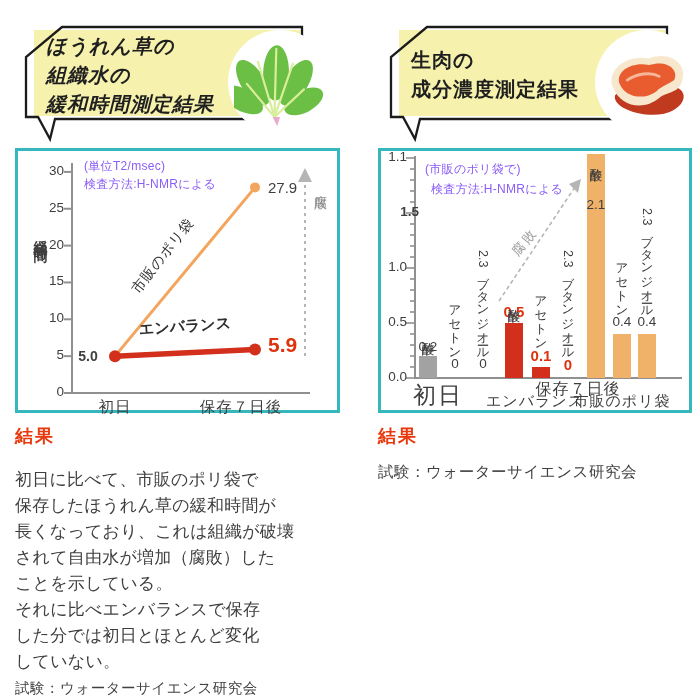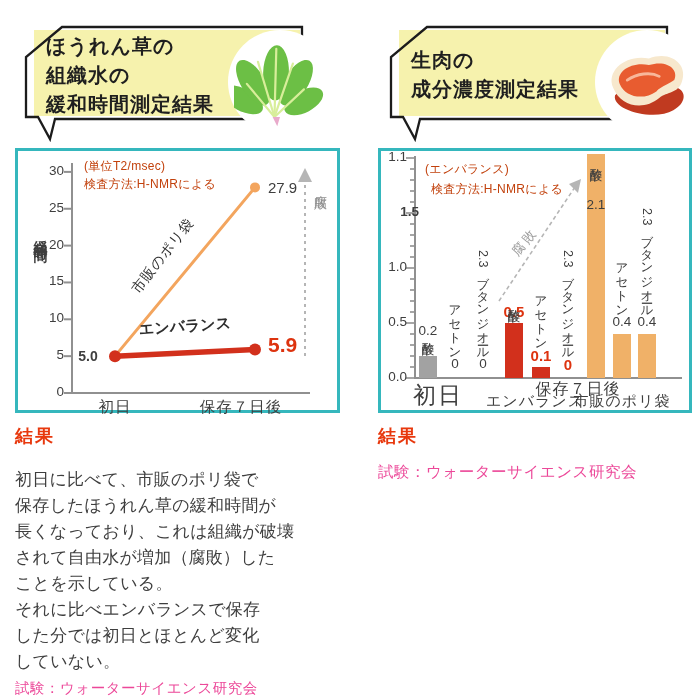--- a/index.html
+++ b/index.html
@@ -10,48 +10,48 @@
   .bubble{position:absolute;width:330px;height:130px;}
   .bubble svg.frame{position:absolute;left:0;top:0;}
   .bubble-text{position:absolute;left:30px;font-size:20px;font-weight:700;line-height:29px;
                color:#1f1f1f;white-space:pre-line;letter-spacing:1px;}
   .icon-circle{position:absolute;width:104px;height:104px;border-radius:50%;background:#fff;
                display:flex;align-items:center;justify-content:center;}
 
   
   .chart-box{position:absolute;width:319px;height:259px;border:3px solid #35b7bd;background:#fff;}
   .chart-box *{position:absolute;}
-  .note{font-size:12px;color:#c2410c;letter-spacing:0.3px;}
+  .note{font-size:12px;color:#8b5cf6;letter-spacing:0.3px;}
   .ytick-label{font-size:13.5px;color:#3e3e3e;text-align:right;}
   .cat-label{font-size:15.5px;color:#3e3e3e;text-align:center;letter-spacing:1px;}
   .vlab{writing-mode:vertical-rl;text-orientation:mixed;font-size:12.5px;color:#3e3e3e;line-height:16px;}
   .vlab-axis{writing-mode:vertical-rl;text-orientation:upright;font-size:14px;font-weight:600;
              color:#3e3e3e;letter-spacing:3px;}
   .bval{font-size:13.5px;color:#3e3e3e;text-align:center;width:36px;}
   .bval.red{color:#dd330f;font-weight:700;font-size:15px;}
   .series-label{color:#2e2e2e;text-align:center;}
   .pt-label{color:#3e3e3e;}
   .decay-v{writing-mode:vertical-rl;text-orientation:upright;font-size:13px;color:#8f8f8f;letter-spacing:2px;}
   .decay-r{font-size:13px;color:#9b9b9b;letter-spacing:3px;}
 
   
   .result{position:absolute;width:335px;}
   .result-heading{color:#e8380d;font-size:18px;font-weight:700;letter-spacing:2px;}
   .result-body{font-size:17px;line-height:26px;color:#3e3e3e;white-space:pre-line;
                letter-spacing:0.2px;margin-top:19px;}
-  .result-source{font-size:14.5px;color:#ec4899;margin-top:4px;letter-spacing:0.5px;}
+  .result-source{font-size:14.5px;color:#404040;margin-top:4px;letter-spacing:0.5px;}
   .result.right .result-body{line-height:31px;font-size:17.5px;}
   .result.right .result-source{margin-top:14px;font-size:15.5px;}
 </style>
 </head>
 <body>
 
 <div class="canvas">
 
-  <div class="bubble" style="left:16px;top:18px;">
+  <div class="bubble" style="left:16px;top:18px;font-style:italic;">
     <svg class="frame" width="330" height="130" viewBox="0 0 330 130">
       <rect x="18" y="12" width="266" height="86" fill="#f6f2ad"></rect>
       <path d="M286 26 L286 9 L46 9 L10 39 L10 99 L22 99 L34 121 L39 101 L286 101" fill="none" stroke="#1c1c1c" stroke-width="2.3"></path>
     </svg>
     <div class="bubble-text" style="top:14px;">ほうれん草の
 組織水の
 緩和時間測定結果</div>
     <div class="icon-circle" style="left:212px;top:12px;">
       <svg width="92" height="92" viewBox="0 0 100 100">
         <g fill="#6cbf45">
@@ -155,21 +155,21 @@
         <line x1="118" y1="150" x2="194" y2="36" stroke="#b5b5b5" stroke-width="1.6" stroke-dasharray="4 3"></line>
         <path d="M200 28 L188 33 L197 42 Z" fill="#b5b5b5"></path>
       </svg>
       <div class="ytick-label" style="left: 2px; top: 218px; width: 24px;">0.0</div>
       <div class="ytick-label" style="left: 2px; top: 163px; width: 24px;">0.5</div>
       <div class="ytick-label" style="left: 2px; top: 108px; width: 24px;">1.0</div>
       <div class="ytick-label" style="left: 14px; top: 53px; width: 24px; font-weight: bold;">1.5</div>
       <div class="ytick-label" style="left: 2px; top: -2px; width: 24px;">1.1</div>
       <div class="decay-r" style="left: 128px; top: 82px; transform: rotate(-50deg);">腐敗</div>
       <div style="left: 38px; top: 205px; width: 18px; height: 22px; background: rgb(162, 162, 162);"></div>
-      <div class="bval" style="left: 29px; top: 172px;">0.2</div>
+      <div class="bval" style="left: 29px; top: 188px;">0.2</div>
       <div class="vlab" style="left: 39px; bottom: 77px;">酢酸</div>
       <div class="bval" style="left: 56px; top: 205px;">0</div>
       <div class="vlab" style="left: 66px; bottom: 57px;">アセトン</div>
       <div class="bval" style="left: 84px; top: 205px;">0</div>
       <div class="vlab" style="left: 94px; bottom: 57px;">2.3ブタンジオール</div>
       <div style="left: 124px; top: 172px; width: 18px; height: 55px; background: rgb(210, 48, 28);"></div>
       <div class="bval red" style="left: 115px; top: 152px;">0.5</div>
       <div class="vlab" style="left: 125px; bottom: 110px;">酢酸</div>
       <div style="left: 151px; top: 216px; width: 18px; height: 11px; background: rgb(210, 48, 28);"></div>
       <div class="bval red" style="left: 142px; top: 196px;">0.1</div>
@@ -178,21 +178,21 @@
       <div class="vlab" style="left: 179px; bottom: 57px;">2.3ブタンジオール</div>
       <div style="left: 206px; top: 3px; width: 18px; height: 224px; background: rgb(240, 177, 104);"></div>
       <div class="vlab" style="left: 207px; top: 8px; color: rgb(62, 62, 62);">酢酸</div>
       <div class="bval" style="left: 197px; top: 46px;">2.1</div>
       <div style="left: 232px; top: 183px; width: 18px; height: 44px; background: rgb(240, 177, 104);"></div>
       <div class="bval" style="left: 223px; top: 163px;">0.4</div>
       <div class="vlab" style="left: 233px; bottom: 99px;">アセトン</div>
       <div style="left: 257px; top: 183px; width: 18px; height: 44px; background: rgb(240, 177, 104);"></div>
       <div class="bval" style="left: 248px; top: 163px;">0.4</div>
       <div class="vlab" style="left: 258px; bottom: 99px;">2.3ブタンジオール</div>
-      <div class="note" style="left: 44px; top: 10px;">(エンバランス)</div>
+      <div class="note" style="left: 44px; top: 10px;">(市販のポリ袋で)</div>
       <div class="note" style="left: 50px; top: 30px;">検査方法:H-NMRによる</div>
       <div class="cat-label" style="left: 22px; top: 229px; width: 70px; font-size: 23px; letter-spacing: 2px;">初日</div>
       <div class="cat-label" style="left: 142px; top: 228px; width: 110px; font-size: 16px;">保存７日後</div>
       <div class="cat-label" style="left: 102px; top: 241px; width: 104px; font-size: 15px;">エンバランス</div>
       <div class="cat-label" style="left: 186px; top: 241px; width: 110px; font-size: 15px;">市販のポリ袋</div>
     </div>
 
   <div class="result" style="left:15px;top:424px;">
     <div class="result-heading">結果</div>
     <div class="result-body">初日に比べて、市販のポリ袋で

